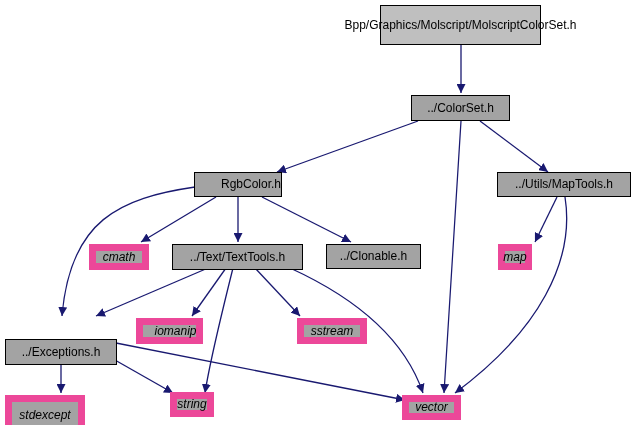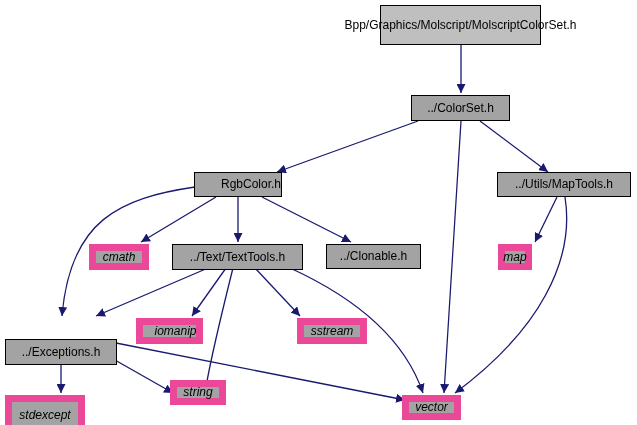--- a/index.html
+++ b/index.html
@@ -49,14 +49,14 @@
 <div class="node local" style="left:194px;top:172px;width:88px;height:25px;padding-left:26px;">RgbColor.h</div>
 <div class="node local" style="left:497px;top:172px;width:134px;height:25px;">../Utils/MapTools.h</div>
 <div class="node sys" style="left:89px;top:244px;width:60px;height:26px;">cmath</div>
 <div class="node local" style="left:172px;top:244px;width:131px;height:26px;">../Text/TextTools.h</div>
 <div class="node local" style="left:326px;top:244px;width:95px;height:25px;">../Clonable.h</div>
 <div class="node sys" style="left:498px;top:244px;width:34px;height:26px;">map</div>
 <div class="node local" style="left:5px;top:318px;width:112px;height:26px;margin-top:21px;">../Exceptions.h</div>
 <div class="node sys" style="left:136px;top:318px;width:67px;height:26px;padding-left:12px;">iomanip</div>
 <div class="node sys" style="left:297px;top:318px;width:70px;height:26px;">sstream</div>
 <div class="node sys" style="left:5px;top:395px;width:80px;height:41px;">stdexcept</div>
-<div class="node sys" style="left:170px;top:380px;width:56px;height:25px;text-align:center;">string</div>
+<div class="node sys" style="left:170px;top:392px;width:44px;height:25px;text-align:center;">string</div>
 <div class="node sys" style="left:402px;top:395px;width:59px;height:25px;">vector</div>
 
 </body></html>

